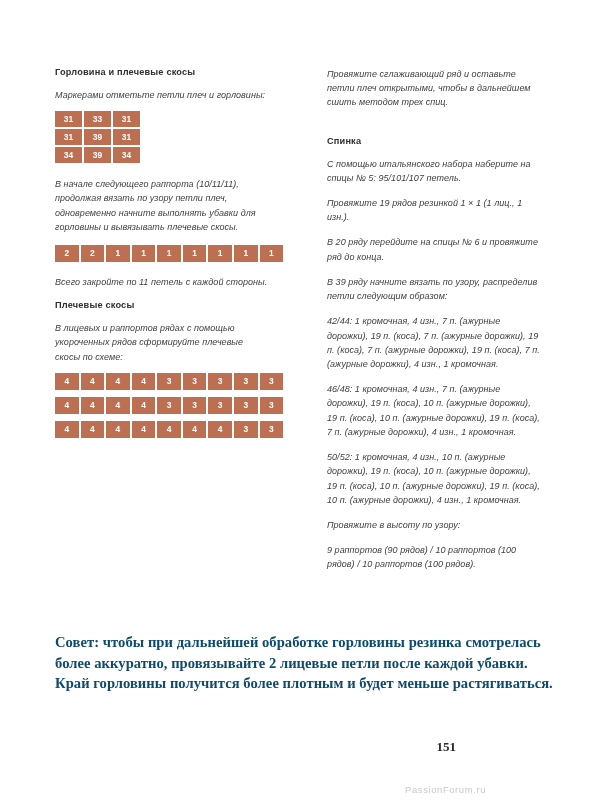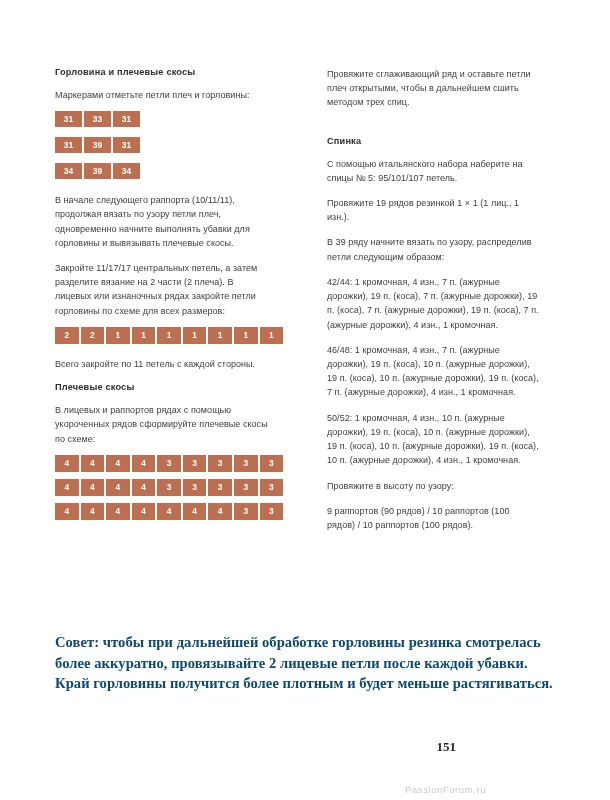--- a/index.html
+++ b/index.html
@@ -46,29 +46,30 @@
     line-height: 1.3;
   }
   .spacer-heading { margin-top: 22px; }
 
   p.para {
     font-size: 9px;
     line-height: 1.58;
     margin: 0 15px 11px 0;
     color: #404040;
     letter-spacing: 0.005em;
+    font-style: italic;
   }
   p.para.tight { margin-bottom: 9px; }
   p.para:last-child { margin-bottom: 0; }
 
   
   .schema {
     display: flex;
     flex-direction: column;
-    gap: 10px;
+    gap: 2px;
     margin: 3px 0 12px 0;
   }
   .schema-row {
     display: flex;
     gap: 2px;
   }
   .cell {
     background: #bd7051;
     color: #ffffff;
     font-size: 8.4px;
@@ -145,21 +146,20 @@
         </div>
         <div class="schema-row">
           <div class="cell">34</div>
           <div class="cell">39</div>
           <div class="cell">34</div>
         </div>
       </div>
 
       <p class="para" style="margin-top:14px;">В начале следующего раппорта (10/11/11), продолжая вязать по узору петли плеч, одновременно начните выполнять убавки для горловины и вывязывать плечевые скосы.</p>
 
-      <p class="para tight">Закройте 11/17/17 центральных петель, а затем разделите вязание на 2 части (2 плеча). В лицевых или изнаночных рядах закройте петли горловины по схеме для всех размеров:</p>
 
       <div class="schema schema-wide">
         <div class="schema-row">
           <div class="cell">2</div>
           <div class="cell">2</div>
           <div class="cell">1</div>
           <div class="cell">1</div>
           <div class="cell">1</div>
           <div class="cell">1</div>
           <div class="cell">1</div>
@@ -215,20 +215,21 @@
     <div class="col col-right">
 
       <p class="para">Провяжите сглаживающий ряд и оставьте петли плеч открытыми, чтобы в дальнейшем сшить методом трех спиц.</p>
 
       <h2 class="section-heading" style="margin-top:26px;">Спинка</h2>
 
       <p class="para">С помощью итальянского набора наберите на спицы № 5: 95/101/107 петель.</p>
 
       <p class="para">Провяжите 19 рядов резинкой 1 × 1 (1 лиц., 1 изн.).</p>
 
+      <p class="para">В 20 ряду перейдите на спицы № 6 и провяжите ряд до конца.</p>
 
       <p class="para">В 39 ряду начните вязать по узору, распределив петли следующим образом:</p>
 
       <p class="para">42/44: 1 кромочная, 4 изн., 7 п. (ажурные дорожки), 19 п. (коса), 7 п. (ажурные дорожки), 19 п. (коса), 7 п. (ажурные дорожки), 19 п. (коса), 7 п. (ажурные дорожки), 4 изн., 1 кромочная.</p>
 
       <p class="para">46/48: 1 кромочная, 4 изн., 7 п. (ажурные дорожки), 19 п. (коса), 10 п. (ажурные дорожки), 19 п. (коса), 10 п. (ажурные дорожки), 19 п. (коса), 7 п. (ажурные дорожки), 4 изн., 1 кромочная.</p>
 
       <p class="para">50/52: 1 кромочная, 4 изн., 10 п. (ажурные дорожки), 19 п. (коса), 10 п. (ажурные дорожки), 19 п. (коса), 10 п. (ажурные дорожки), 19 п. (коса), 10 п. (ажурные дорожки), 4 изн., 1 кромочная.</p>
 
       <p class="para">Провяжите в высоту по узору:</p>

